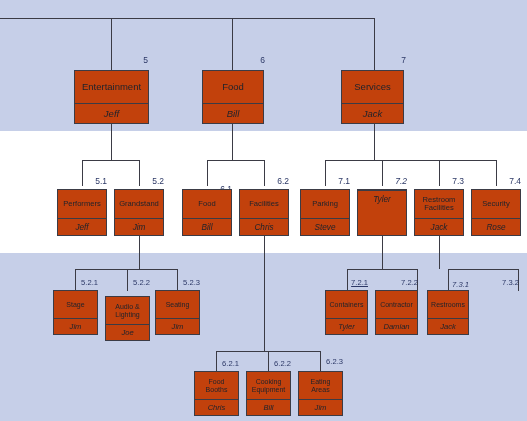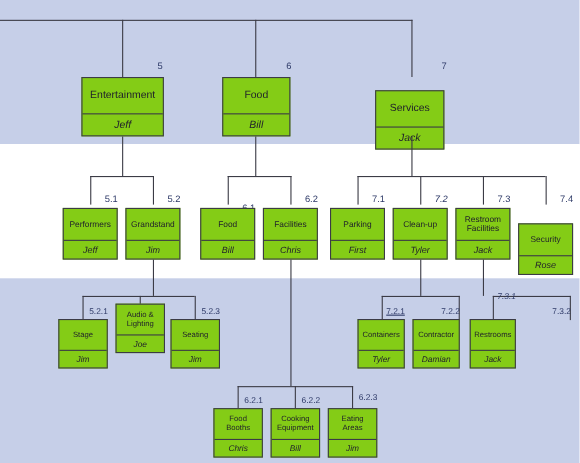--- a/index.html
+++ b/index.html
@@ -35,21 +35,21 @@
     background: #3b3b45;
   }
   .ln-h { height: 1px; }
   .ln-v { width: 1px; }
 
   
   .node {
     position: absolute;
     box-sizing: border-box;
     border: 1px solid #3b3b45;
-    background: #84cc16;
+    background: #c2410c;
     display: flex;
     flex-direction: column;
   }
   .node .title {
     flex: 1 1 auto;
     display: flex;
     align-items: center;
     justify-content: center;
     text-align: center;
     color: #22232b;
@@ -109,21 +109,21 @@
     <div class="owner">Jeff</div>
   </div>
 
   <div class="code" style="left:241px; top:55px; width:24px;">6</div>
   <div class="node lvl1" style="left:202px; top:70px; width:62px;">
     <div class="title">Food</div>
     <div class="owner">Bill</div>
   </div>
 
   <div class="code" style="left:382px; top:55px; width:24px;">7</div>
-  <div class="node lvl1" style="left:341px; top:70px; width:63px;margin-top:12px;">
+  <div class="node lvl1" style="left:341px; top:70px; width:63px;">
     <div class="title">Services</div>
     <div class="owner">Jack</div>
   </div>
 
   <div class="ln ln-v" style="left:111px; top:124px; height:36px;"></div>
   <div class="ln ln-h" style="left:82px;  top:160px; width:58px;"></div>
   <div class="ln ln-v" style="left:82px;  top:160px; height:26px;"></div>
   <div class="ln ln-v" style="left:139px; top:160px; height:26px;"></div>
 
   <div class="ln ln-v" style="left:232px; top:124px; height:36px;"></div>
@@ -158,37 +158,36 @@
 
   <div class="code" style="left:261px; top:176px; width:28px;">6.2</div>
   <div class="node lvl2" style="left:239px; top:189px;">
     <div class="title">Facilities</div>
     <div class="owner">Chris</div>
   </div>
 
   <div class="code" style="left:322px; top:176px; width:28px;">7.1</div>
   <div class="node lvl2" style="left:300px; top:189px;">
     <div class="title">Parking</div>
-    <div class="owner">First</div>
+    <div class="owner">Steve</div>
   </div>
 
   <div class="code" style="left:379px; top:176px; width:28px;font-style:italic;">7.2</div>
   <div class="node lvl2" style="left:357px; top:189px;">
-    <div class="title">Clean-up</div>
     <div class="owner">Tyler</div>
   </div>
 
   <div class="code" style="left:436px; top:176px; width:28px;">7.3</div>
   <div class="node lvl2" style="left:414px; top:189px;">
     <div class="title">Restroom Facilities</div>
     <div class="owner">Jack</div>
   </div>
 
   <div class="code" style="left:493px; top:176px; width:28px;">7.4</div>
-  <div class="node lvl2" style="left:471px; top:203px;">
+  <div class="node lvl2" style="left:471px; top:189px;">
     <div class="title">Security</div>
     <div class="owner">Rose</div>
   </div>
 
   <div class="ln ln-v" style="left:139px; top:236px; height:33px;"></div>
   <div class="ln ln-h" style="left:75px;  top:269px; width:102px;"></div>
   <div class="ln ln-v" style="left:75px;  top:269px; height:22px;"></div>
   <div class="ln ln-v" style="left:127px; top:269px; height:22px;"></div>
   <div class="ln ln-v" style="left:177px; top:269px; height:22px;"></div>
 
@@ -202,21 +201,21 @@
   <div class="ln ln-v" style="left:448px; top:269px; height:22px;"></div>
   <div class="ln ln-v" style="left:518px; top:269px; height:22px;"></div>
 
   <div class="code small" style="left:72px; top:278px; width:26px;">5.2.1</div>
   <div class="node lvl3" style="left:53px; top:290px;">
     <div class="title">Stage</div>
     <div class="owner">Jim</div>
   </div>
 
   <div class="code small" style="left:124px; top:278px; width:26px;">5.2.2</div>
-  <div class="node lvl3" style="left:105px; top:276px;">
+  <div class="node lvl3" style="left:105px; top:296px;">
     <div class="title">Audio &amp; Lighting</div>
     <div class="owner">Joe</div>
   </div>
 
   <div class="code small" style="left:174px; top:278px; width:26px;">5.2.3</div>
   <div class="node lvl3" style="left:155px; top:290px;">
     <div class="title">Seating</div>
     <div class="owner">Jim</div>
   </div>
 
@@ -225,21 +224,21 @@
     <div class="title">Containers</div>
     <div class="owner">Tyler</div>
   </div>
 
   <div class="code small" style="left:392px; top:278px; width:26px;">7.2.2</div>
   <div class="node lvl3" style="left:375px; top:290px; width:43px;">
     <div class="title">Contractor</div>
     <div class="owner">Damian</div>
   </div>
 
-  <div class="code small" style="left:443px; top:265px; width:26px;font-style:italic;">7.3.1</div>
+  <div class="code small" style="left:443px; top:280px; width:26px;font-style:italic;">7.3.1</div>
   <div class="node lvl3" style="left:427px; top:290px; width:42px;">
     <div class="title">Restrooms</div>
     <div class="owner">Jack</div>
   </div>
 
   <div class="code small" style="left:493px; top:278px; width:26px;">7.3.2</div>
 
   <div class="ln ln-v" style="left:264px; top:236px; height:115px;"></div>
   <div class="ln ln-h" style="left:216px; top:351px; width:105px;"></div>
   <div class="ln ln-v" style="left:216px; top:351px; height:20px;"></div>

